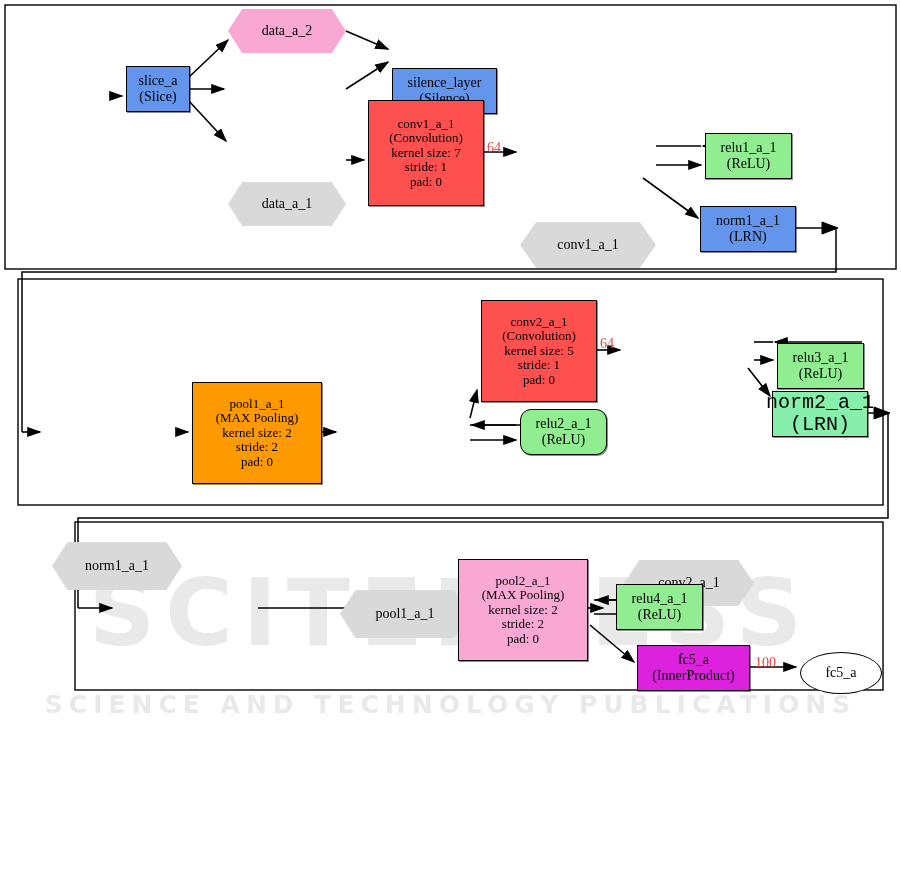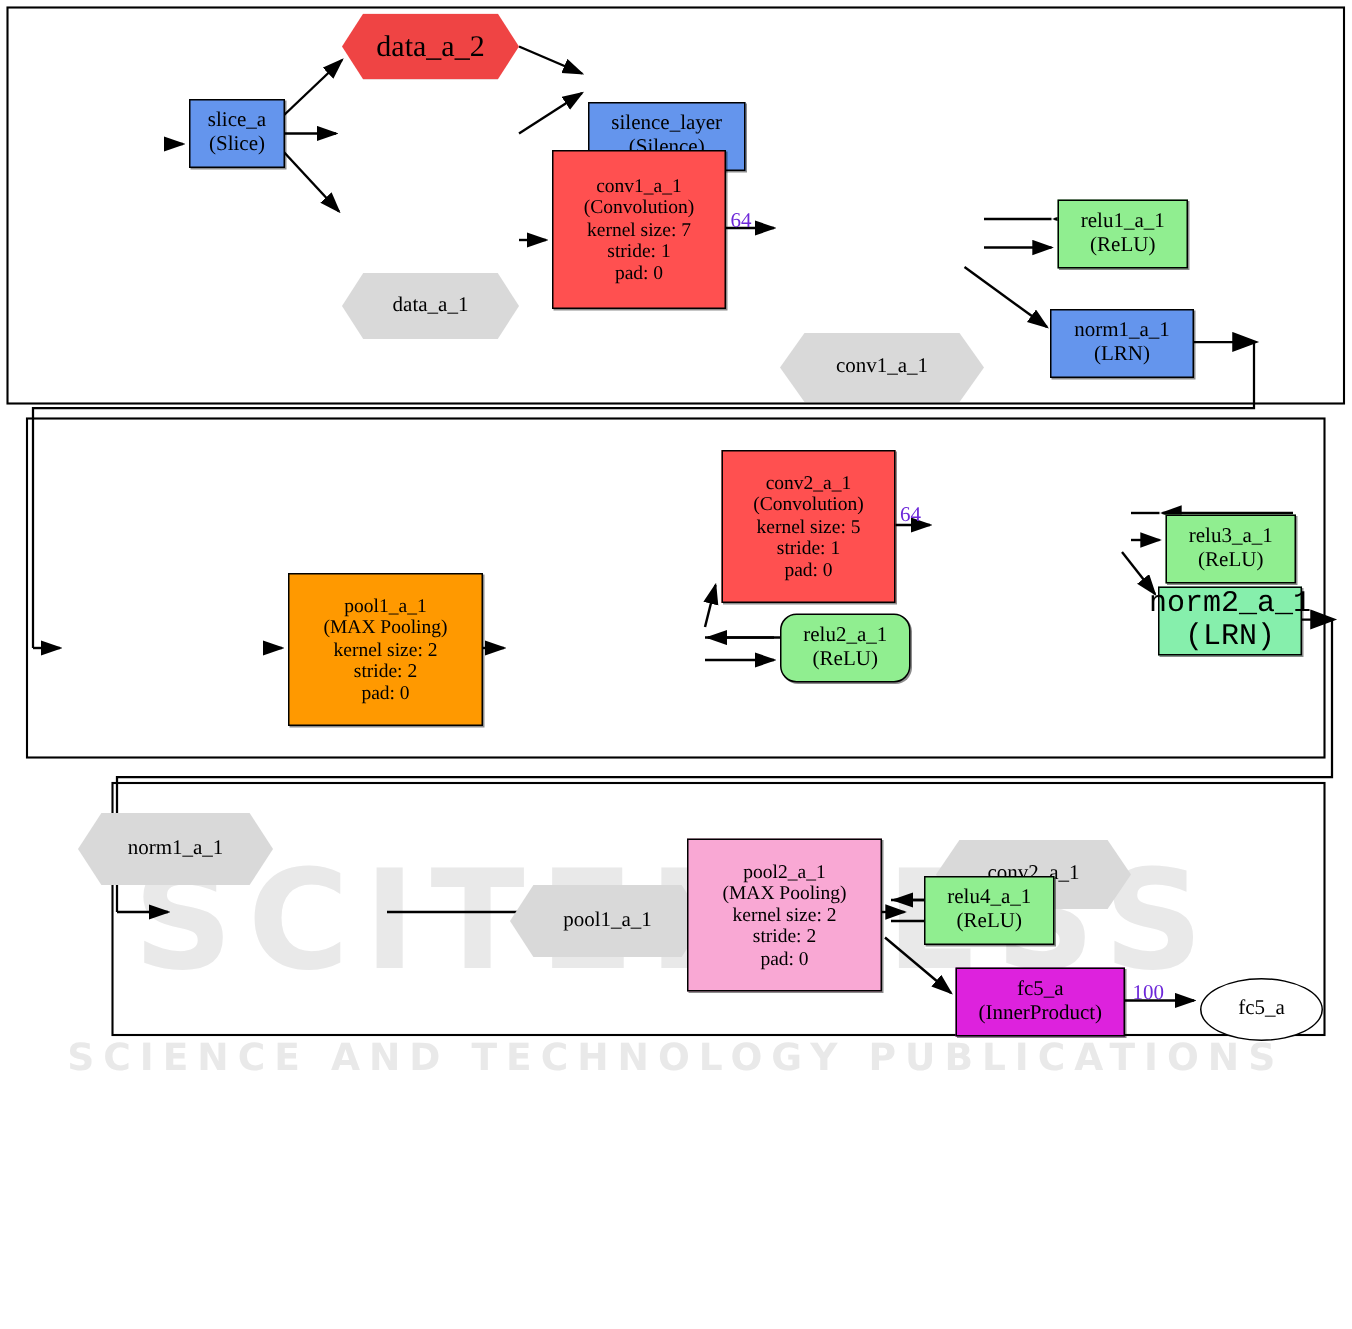--- a/index.html
+++ b/index.html
@@ -11,21 +11,21 @@
   #wm-main{left:0;top:570;width:901px;text-align:center;font-size:92px;letter-spacing:10px;}
   #wm-sub{left:0;top:690px;width:901px;text-align:center;font-size:25px;letter-spacing:6px;}
   .node{position:absolute;display:flex;align-items:center;justify-content:center;
         text-align:center;line-height:1.12;color:#000;}
   .node .lbl{display:block;white-space:pre-line;}
   .box{border:1px solid #000;box-shadow:1px 1px 0 rgba(0,0,0,.45);}
   .oct{clip-path:polygon(12% 0,88% 0,100% 50%,88% 100%,12% 100%,0 50%);
        filter:drop-shadow(1.5px 1.5px 0 rgba(0,0,0,.5));
        border:none;position:relative;}
   .ell{border:1.5px solid #000;border-radius:50%;background:#fff;}
-  .elabel{position:absolute;font-size:14px;color:#6d28d9;
+  .elabel{position:absolute;font-size:14px;color:#ef4444;
           font-family:"Liberation Serif","DejaVu Serif",serif;}
 </style>
 </head>
 <body>
 
 <div id="canvas">
 
   <div class="wm" id="wm-main" style="top:560px;">SCITEPRESS</div>
   <div class="wm" id="wm-sub">SCIENCE AND TECHNOLOGY PUBLICATIONS</div>
 
@@ -88,21 +88,21 @@
       <rect x="18" y="279" width="865" height="226"></rect>
       <rect x="75" y="522" width="808" height="168"></rect>
     </g>
   </svg>
 
   <div id="nodes">
       <div class="node box" style="left: 126px; top: 66px; width: 62px; height: 44px; font-size: 14px; background: rgb(100, 149, 237);">
         <span class="lbl">slice_a
 (Slice)</span>
       </div>
-      <div class="node oct" style="left: 228px; top: 9px; width: 118px; height: 44px; font-size: 20px; background: #ef4444;">
+      <div class="node oct" style="left: 228px; top: 9px; width: 118px; height: 44px; font-size: 14px; background: #f9a8d4;">
         <span class="lbl">data_a_2</span>
       </div>
       <div class="node oct" style="left: 228px; top: 138px; width: 118px; height: 44px; font-size: 14px; background: rgb(217, 217, 217);">
         <span class="lbl">data_a_1</span>
       </div>
       <div class="node box" style="left: 392px; top: 24px; width: 103px; height: 44px; font-size: 14px; background: rgb(100, 149, 237); margin-top: 44px;">
         <span class="lbl">silence_layer
 (Silence)</span>
       </div>
       <div class="node box" style="left: 368px; top: 100px; width: 114px; height: 104px; font-size: 13px; background: rgb(255, 80, 80);">

